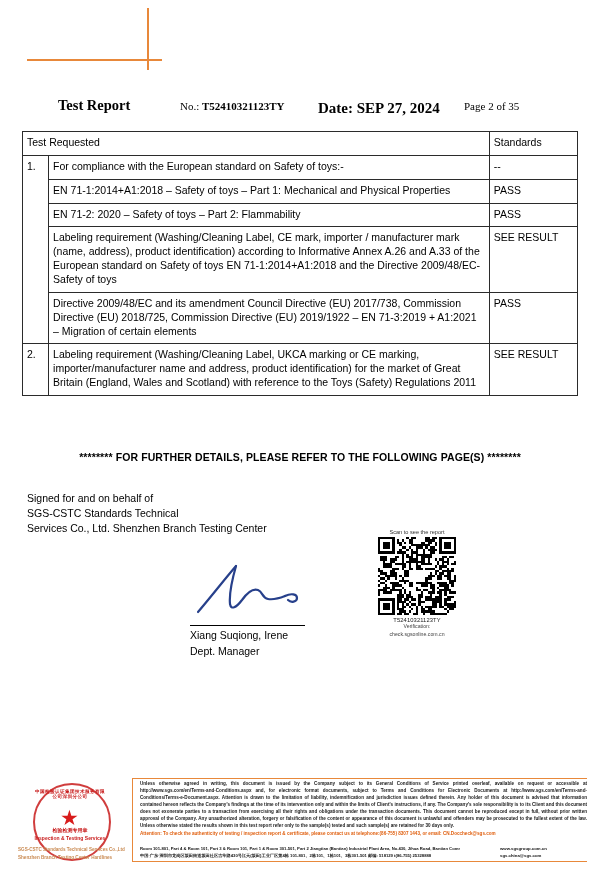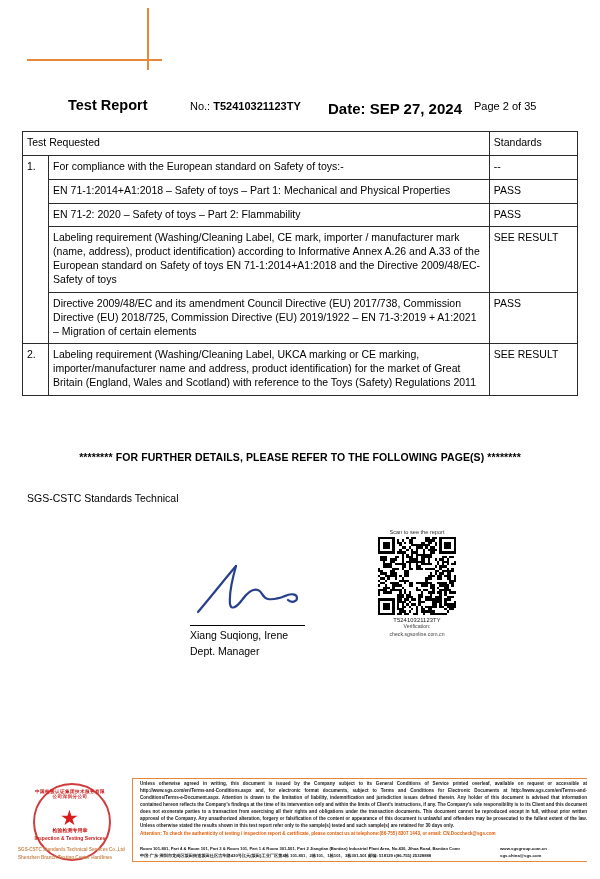--- a/index.html
+++ b/index.html
@@ -48,24 +48,25 @@
     left: 120px;
     top: 0px;
     width: 1.5px;
     height: 62px;
     background: #e8883a;
   }
 
   
   .report-header {
     position: absolute;
-    left: 22px;
+    left: 12px;
     top: 97px;
     width: 556px;
     height: 24px;
+    font-family: Liberation Serif, serif;
   }
   .rh-title {
     position: absolute;
     left: 46px;
     top: 0;
     font-size: 14.5px;
     font-weight: bold;
   }
   .rh-no {
     position: absolute;
@@ -405,21 +406,23 @@
       <td class="cell-num">2.</td>
       <td class="cell-desc">Labeling requirement (Washing/Cleaning Label, UKCA marking or CE marking, importer/manufacturer name and address, product identification) for the market of Great Britain (England, Wales and Scotland) with reference to the Toys (Safety) Regulations 2011</td>
       <td class="cell-concl">SEE RESULT</td>
     </tr>
   </tbody>
 </table>
 
 <div class="further">******** FOR FURTHER DETAILS, PLEASE REFER TO THE FOLLOWING PAGE(S) ********</div>
 
 <div class="sig-intro">
+  <div>Signed for and on behalf of</div>
   <div>SGS-CSTC Standards Technical</div>
+  <div>Services Co., Ltd. Shenzhen Branch Testing Center</div>
 </div>
 
 <div class="sig-wrap">
 
   <div class="sig-col right">
     <div class="sig-img">
       <svg width="130" height="63" viewBox="0 0 130 63">
         <g fill="none" stroke="#27408b" stroke-width="2.2" stroke-linecap="round">
           <path d="M8 52 C20 38, 34 20, 46 6"></path>
           <path d="M46 6 C42 20, 39 34, 40 44 C41 50, 46 48, 52 40 C57 33, 62 28, 68 30 C73 32, 72 38, 78 39 C84 40, 90 38, 95 36"></path>

